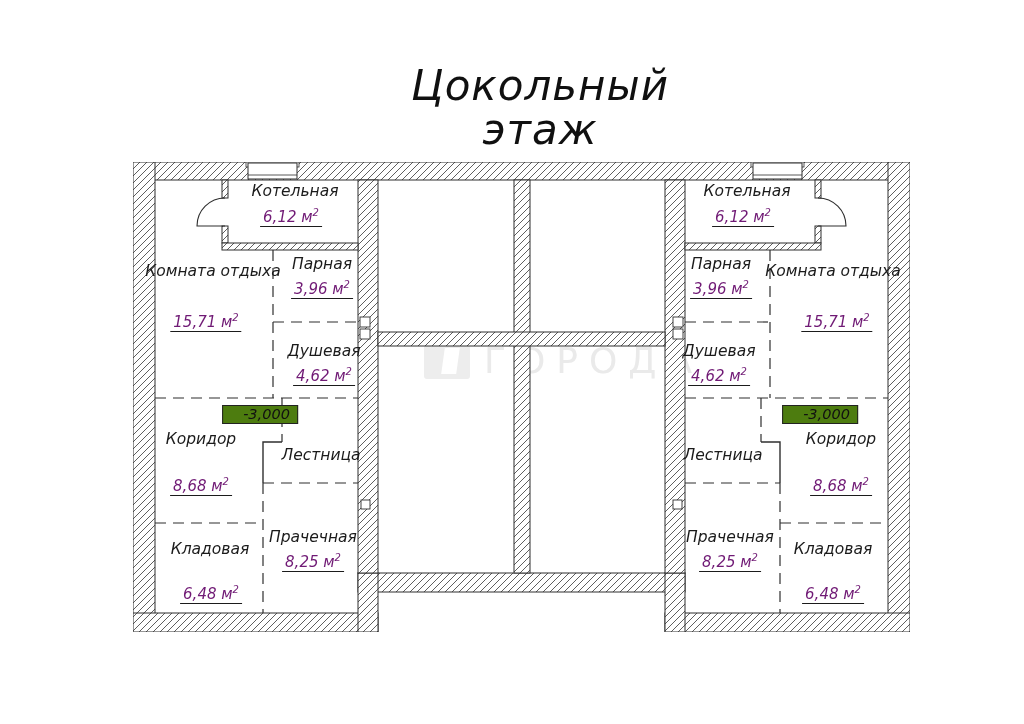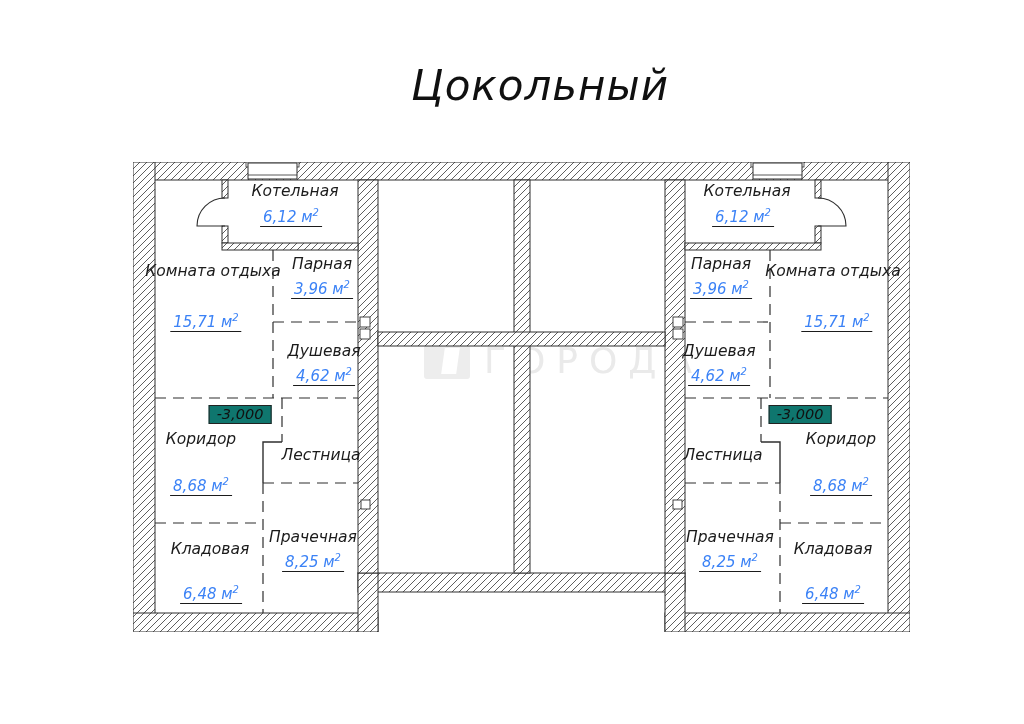--- a/index.html
+++ b/index.html
@@ -29,35 +29,36 @@
     white-space:nowrap;
   }
   .plan { position:absolute; left:133px; top:162px; width:659px; height:470px; z-index:2; }
   .plan svg { position:absolute; left:0; top:0; }
   .lbl {
     position:absolute; transform:translateX(-50%); font-style:italic;
     font-size:15.5px; color:#1b1b1b; white-space:nowrap; z-index:4;
   }
   .area {
     position:absolute; transform:translateX(-50%); font-style:italic;
-    font-size:15px; color:#3b82f6; white-space:nowrap;
+    font-size:15px; color:#701a75; white-space:nowrap;
     border-bottom:1.3px solid #1b1b1b; padding:0 3px 0 3px; z-index:4;
   }
   .area sup { font-size:10px; line-height:0; }
   .elev {
     position:absolute; transform:translateX(-50%); font-style:italic;
-    font-size:14.5px; color:#111; border:1.6px solid #222; background:#0f766e;
-    padding:0 7px 1px 7px; z-index:4; white-space:nowrap;
+    font-size:14.5px; color:#111; border:1.6px solid #222; background:#4d7c0f;
+    padding:0 7px 1px 20px; z-index:4; white-space:nowrap;margin-left:20px;
   }
 </style>
 </head>
 <body>
 
 <div class="title">
   <div>Цокольный</div>
+  <div class="t2">этаж</div>
 </div>
 
 <div class="watermark">
   <div class="wm-logo"></div>
   <div class="wm-text">ГОРОДА</div>
 </div>
 
 <div class="plan">
   <svg width="777" height="470" viewBox="0 0 777 470">
     <defs>

